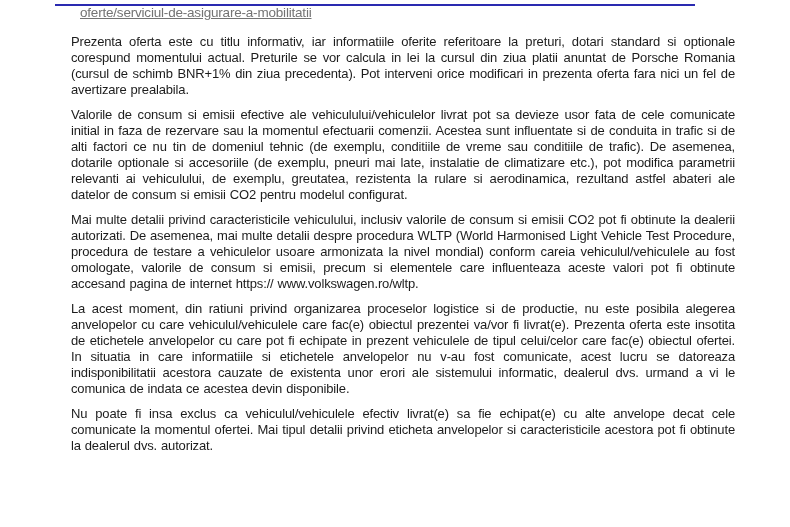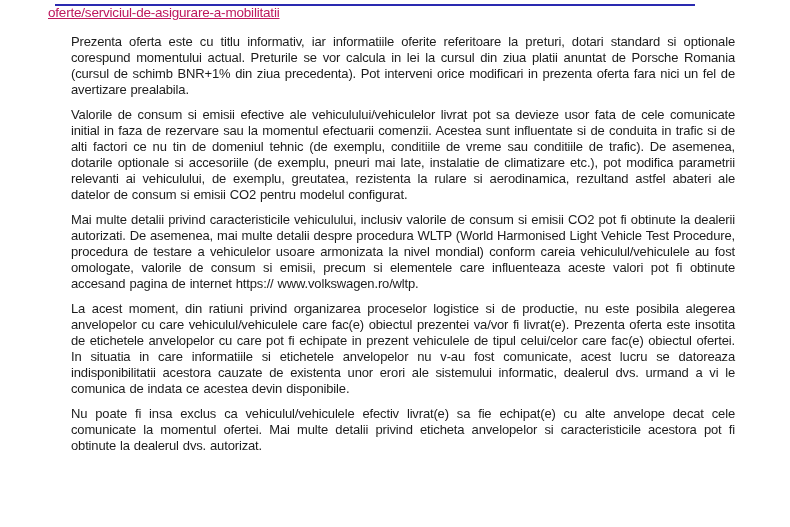--- a/index.html
+++ b/index.html
@@ -24,24 +24,24 @@
   .clipped-underline {
     position: absolute;
     top: 0;
     left: 55px;
     width: 640px;
     height: 2px;
     background: #2a2ab0;
   }
   .top-link {
     display: block;
-    margin: 4px 55px 0 48px;
+    margin: 4px 55px 0 80px;
     font-size: 13.5px;
     line-height: 17px;
-    color: #be185d;
+    color: #737373;
     text-decoration: underline;
     letter-spacing: -0.2px;
     cursor: pointer;
     width: fit-content;
   }
   .content {
     margin: 13px 55px 0 55px;
   }
   .content p {
     margin: 0 0 9px 16px;
@@ -59,16 +59,16 @@
 
   <div class="clipped-underline"></div>
 
   <a class="top-link">oferte/serviciul-de-asigurare-a-mobilitatii</a>
 
   <div class="content">
     <p>Prezenta oferta este cu titlu informativ, iar informatiile oferite referitoare la preturi, dotari standard si optionale corespund momentului actual. Preturile se vor calcula in lei la cursul din ziua platii anuntat de Porsche Romania (cursul de schimb BNR+1% din ziua precedenta). Pot interveni orice modificari in prezenta oferta fara nici un fel de avertizare prealabila.</p>
     <p>Valorile de consum si emisii efective ale vehiculului/vehiculelor livrat pot sa devieze usor fata de cele comunicate initial in faza de rezervare sau la momentul efectuarii comenzii. Acestea sunt influentate si de conduita in trafic si de alti factori ce nu tin de domeniul tehnic (de exemplu, conditiile de vreme sau conditiile de trafic). De asemenea, dotarile optionale si accesoriile (de exemplu, pneuri mai late, instalatie de climatizare etc.), pot modifica parametrii relevanti ai vehiculului, de exemplu, greutatea, rezistenta la rulare si aerodinamica, rezultand astfel abateri ale datelor de consum si emisii CO2 pentru modelul configurat.</p>
     <p>Mai multe detalii privind caracteristicile vehiculului, inclusiv valorile de consum si emisii CO2 pot fi obtinute la dealerii autorizati. De asemenea, mai multe detalii despre procedura WLTP (World Harmonised Light Vehicle Test Procedure, procedura de testare a vehiculelor usoare armonizata la nivel mondial) conform careia vehiculul/vehiculele au fost omologate, valorile de consum si emisii, precum si elementele care influenteaza aceste valori pot fi obtinute accesand pagina de internet https:// www.volkswagen.ro/wltp.</p>
     <p>La acest moment, din ratiuni privind organizarea proceselor logistice si de productie, nu este posibila alegerea anvelopelor cu care vehiculul/vehiculele care fac(e) obiectul prezentei va/vor fi livrat(e). Prezenta oferta este insotita de etichetele anvelopelor cu care pot fi echipate in prezent vehiculele de tipul celui/celor care fac(e) obiectul ofertei. In situatia in care informatiile si etichetele anvelopelor nu v-au fost comunicate, acest lucru se datoreaza indisponibilitatii acestora cauzate de existenta unor erori ale sistemului informatic, dealerul dvs. urmand a vi le comunica de indata ce acestea devin disponibile.</p>
-    <p>Nu poate fi insa exclus ca vehiculul/vehiculele efectiv livrat(e) sa fie echipat(e) cu alte anvelope decat cele comunicate la momentul ofertei. Mai multe detalii privind eticheta anvelopelor si caracteristicile acestora pot fi obtinute la dealerul dvs. autorizat.</p>
+    <p>Nu poate fi insa exclus ca vehiculul/vehiculele efectiv livrat(e) sa fie echipat(e) cu alte anvelope decat cele comunicate la momentul ofertei. Mai tipul detalii privind eticheta anvelopelor si caracteristicile acestora pot fi obtinute la dealerul dvs. autorizat.</p>
   </div>
 
 </div>
 
 </body></html>

